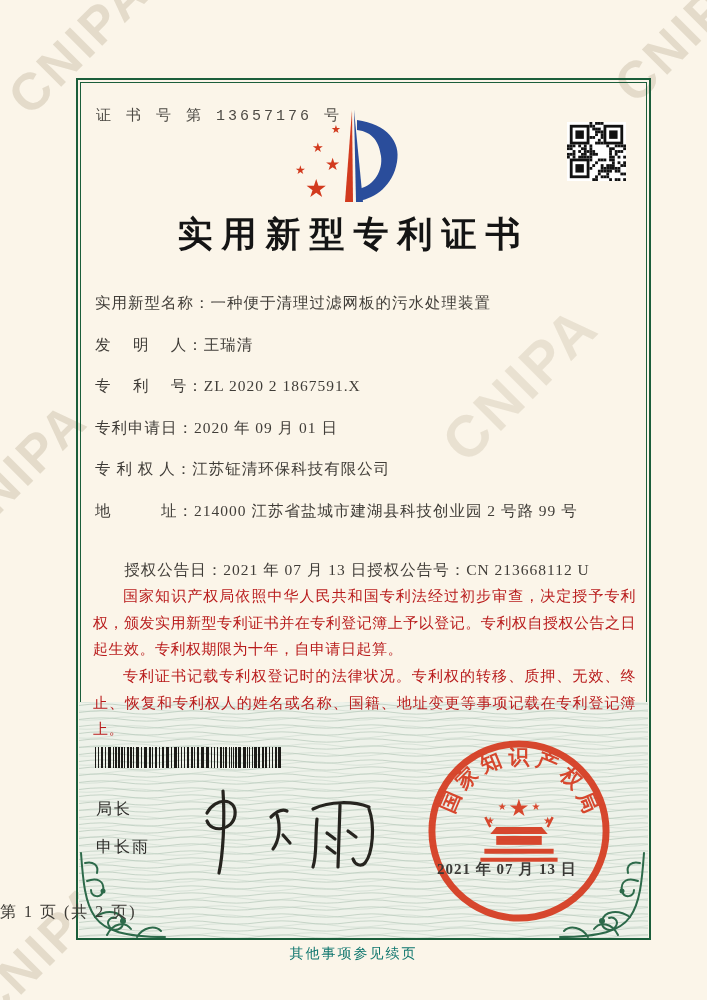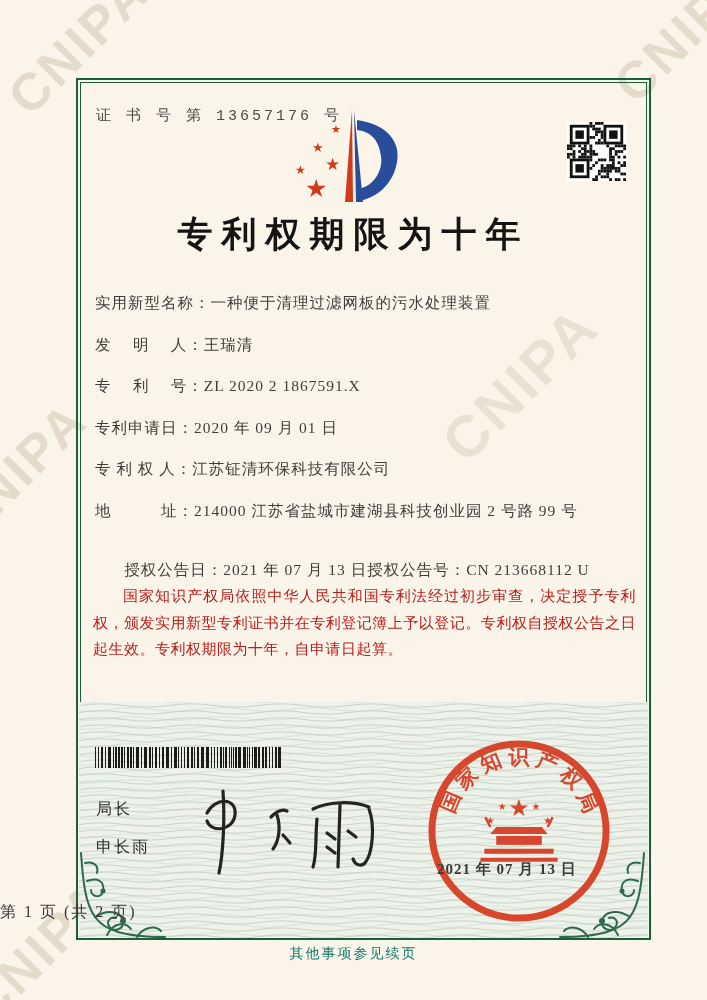--- a/index.html
+++ b/index.html
@@ -218,36 +218,37 @@
       <rect x="5.619047619047619" y="5.619047619047619" width="14.047619047619047" height="14.047619047619047" fill="#fff"></rect>
       <rect x="8.428571428571427" y="8.428571428571427" width="8.428571428571427" height="8.428571428571427" fill="#111"></rect>
       <rect x="36.52380952380952" y="2.8095238095238093" width="19.666666666666664" height="19.666666666666664" fill="#111"></rect>
       <rect x="39.33333333333333" y="5.619047619047619" width="14.047619047619047" height="14.047619047619047" fill="#fff"></rect>
       <rect x="42.14285714285714" y="8.428571428571427" width="8.428571428571427" height="8.428571428571427" fill="#111"></rect>
       <rect x="2.8095238095238093" y="36.52380952380952" width="19.666666666666664" height="19.666666666666664" fill="#111"></rect>
       <rect x="5.619047619047619" y="39.33333333333333" width="14.047619047619047" height="14.047619047619047" fill="#fff"></rect>
       <rect x="8.428571428571427" y="42.14285714285714" width="8.428571428571427" height="8.428571428571427" fill="#111"></rect>
     </svg>
 
-  <div class="title">专利权期限为十年</div>
+  <div class="title">实用新型专利证书</div>
 
   <div class="fields">
     <div class="field-row"><span>实用新型名称：</span><span>一种便于清理过滤网板的污水处理装置</span></div>
     <div class="field-row"><span>发　 明　 人：</span><span>王瑞清</span></div>
     <div class="field-row"><span>专　 利　 号：</span><span>ZL 2020 2 1867591.X</span></div>
     <div class="field-row"><span>专利申请日：</span><span>2020 年 09 月 01 日</span></div>
     <div class="field-row"><span>专 利 权 人：</span><span>江苏钲清环保科技有限公司</span></div>
     <div class="field-row"><span>地　　　址：</span><span>214000 江苏省盐城市建湖县科技创业园 2 号路 99 号</span></div>
     <div class="field-row grant-row">
       <span>授权公告日：</span><span>2021 年 07 月 13 日</span><span class="pair2">授权公告号：</span><span>CN 213668112 U</span>
     </div>
   </div>
 
   <div class="paragraphs">
     <p>国家知识产权局依照中华人民共和国专利法经过初步审查，决定授予专利权，颁发实用新型专利证书并在专利登记簿上予以登记。专利权自授权公告之日起生效。专利权期限为十年，自申请日起算。</p>
+    <p>专利证书记载专利权登记时的法律状况。专利权的转移、质押、无效、终止、恢复和专利权人的姓名或名称、国籍、地址变更等事项记载在专利登记簿上。</p>
   </div>
 
   <svg class="barcode" id="barcode" viewBox="0 0 188 21" preserveAspectRatio="none">
       <rect x="0" y="0" width="1" height="21" fill="#1c1b18"></rect>
       <rect x="3" y="0" width="1" height="21" fill="#1c1b18"></rect>
       <rect x="6" y="0" width="2" height="21" fill="#1c1b18"></rect>
       <rect x="10" y="0" width="1" height="21" fill="#1c1b18"></rect>
       <rect x="13" y="0" width="3" height="21" fill="#1c1b18"></rect>
       <rect x="18" y="0" width="1" height="21" fill="#1c1b18"></rect>
       <rect x="20" y="0" width="2" height="21" fill="#1c1b18"></rect>

